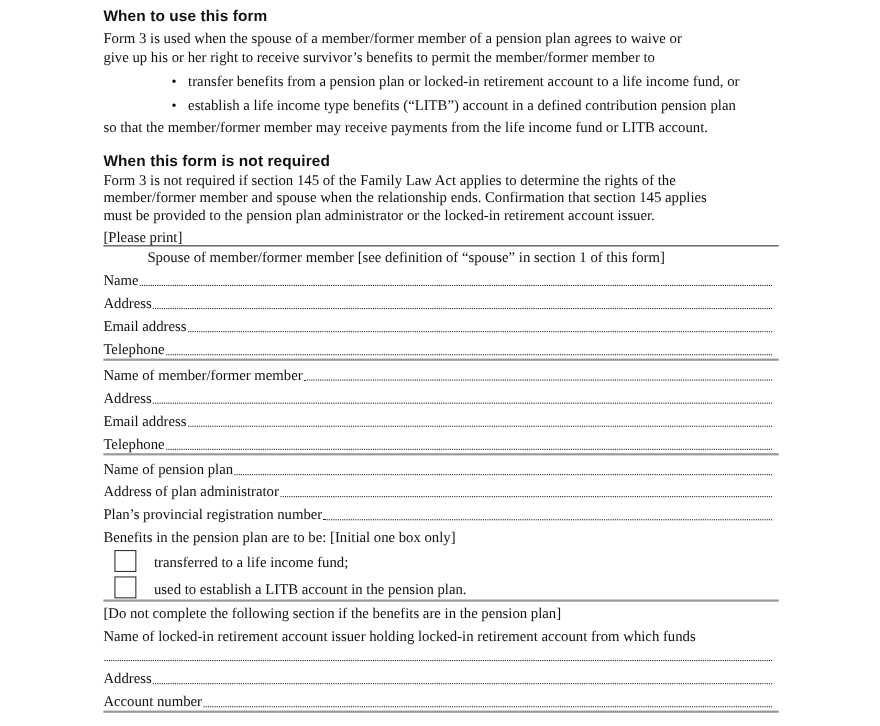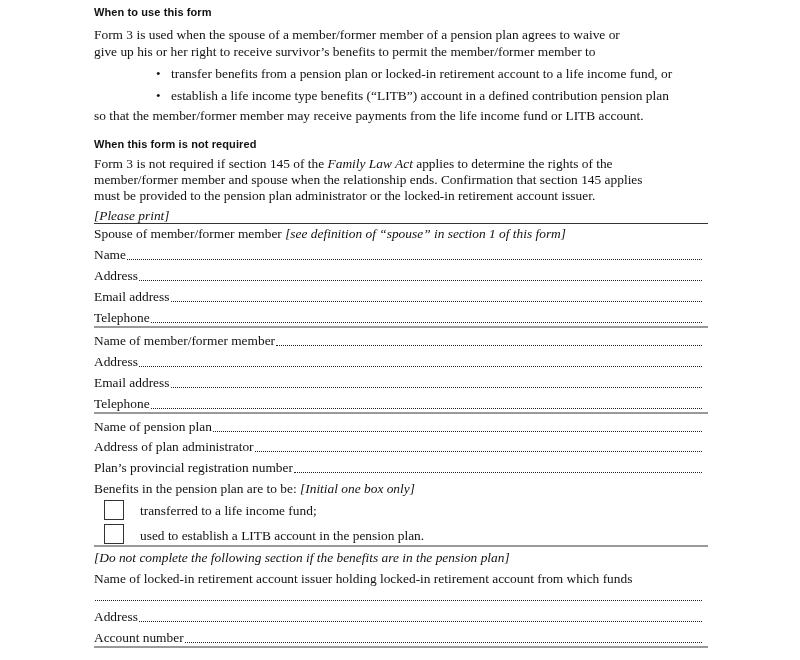--- a/index.html
+++ b/index.html
@@ -3,35 +3,35 @@
 <meta charset="utf-8">
 <style>
   html, body { margin: 0; padding: 0; background: #ffffff; }
   body {
     width: 800px; height: 660px; overflow: hidden; position: relative;
     font-family: "Liberation Serif", serif; color: #111; font-size: 13.4px;
   }
   .page { position: absolute; left: 94px; top: 0; width: 614px; }
   .heading {
     position: absolute; left: 0; font-family: "Liberation Sans", sans-serif;
-    font-weight: bold; font-size: 11px; letter-spacing: 0.1px; color: #111;
+    font-weight: bold; font-size: 14px; letter-spacing: 0.1px; color: #111;
   }
   .para-line { position: absolute; left: 0; white-space: nowrap; }
   .bullet { position: absolute; left: 22px; white-space: nowrap; margin-left: 40px; }
   .bullet .dot { display: inline-block; width: 15px; font-size: 13px; }
   .hr { position: absolute; left: 0; width: 614px; height: 0; }
   .hr.dark { border-top: 1px solid #333; }
   .hr.grey { border-top: 2px solid #999; }
   .field { position: absolute; left: 0; width: 608px; height: 16px; display: flex; align-items: baseline; }
   .field .lbl { white-space: nowrap; }
   .field .dots {
     flex: 1; margin-left: 1px; height: 1px; align-self: flex-end; margin-bottom: 3px;
     border-bottom: 1px dotted #222;
   }
-  .ital { font-style: italic; }
+  .ital { }
   .cb { position: absolute; left: 10px; width: 18px; height: 18px; border: 1px solid #333; background: #fff; }
   .cb-label { position: absolute; left: 46px; white-space: nowrap; }
 </style>
 </head>
 <body>
 
 <div class="page">
 
   <div class="heading" style="top:6px;">When to use this form</div>
   <div class="para-line" style="top:27px;">Form 3 is used when the spouse of a member/former member of a pension plan agrees to waive or</div>
@@ -45,21 +45,21 @@
   <div class="para-line" style="top:108px;">so that the member/former member may receive payments from the life income fund or LITB account.</div>
 
   <div class="heading" style="top:138px;">When this form is not required</div>
   <div class="para-line" style="top:156px;"><span>Form 3 is not required if section 145 of the </span><span class="ital">Family Law Act</span><span> applies to determine the rights of the</span></div>
   <div class="para-line" style="top:172px;">member/former member and spouse when the relationship ends. Confirmation that section 145 applies</div>
   <div class="para-line" style="top:188px;">must be provided to the pension plan administrator or the locked-in retirement account issuer.</div>
 
   <div class="para-line ital" style="top:208px;">[Please print]</div>
   <div class="hr dark" style="top:223px;"></div>
 
-  <div class="para-line" style="top:226px;"><span>Spouse of member/former member </span><span class="ital">[see definition of “spouse” in section 1 of this form]</span></div>
+  <div class="para-line" style="top:226px;margin-left:40px;"><span>Spouse of member/former member </span><span class="ital">[see definition of “spouse” in section 1 of this form]</span></div>
   <div class="field" style="top:247px;">
       <span class="lbl">Name</span>
       <span class="dots"></span>
     </div>
   <div class="field" style="top:268px;">
       <span class="lbl">Address</span>
       <span class="dots"></span>
     </div>
   <div class="field" style="top:289px;">
       <span class="lbl">Email address</span>

